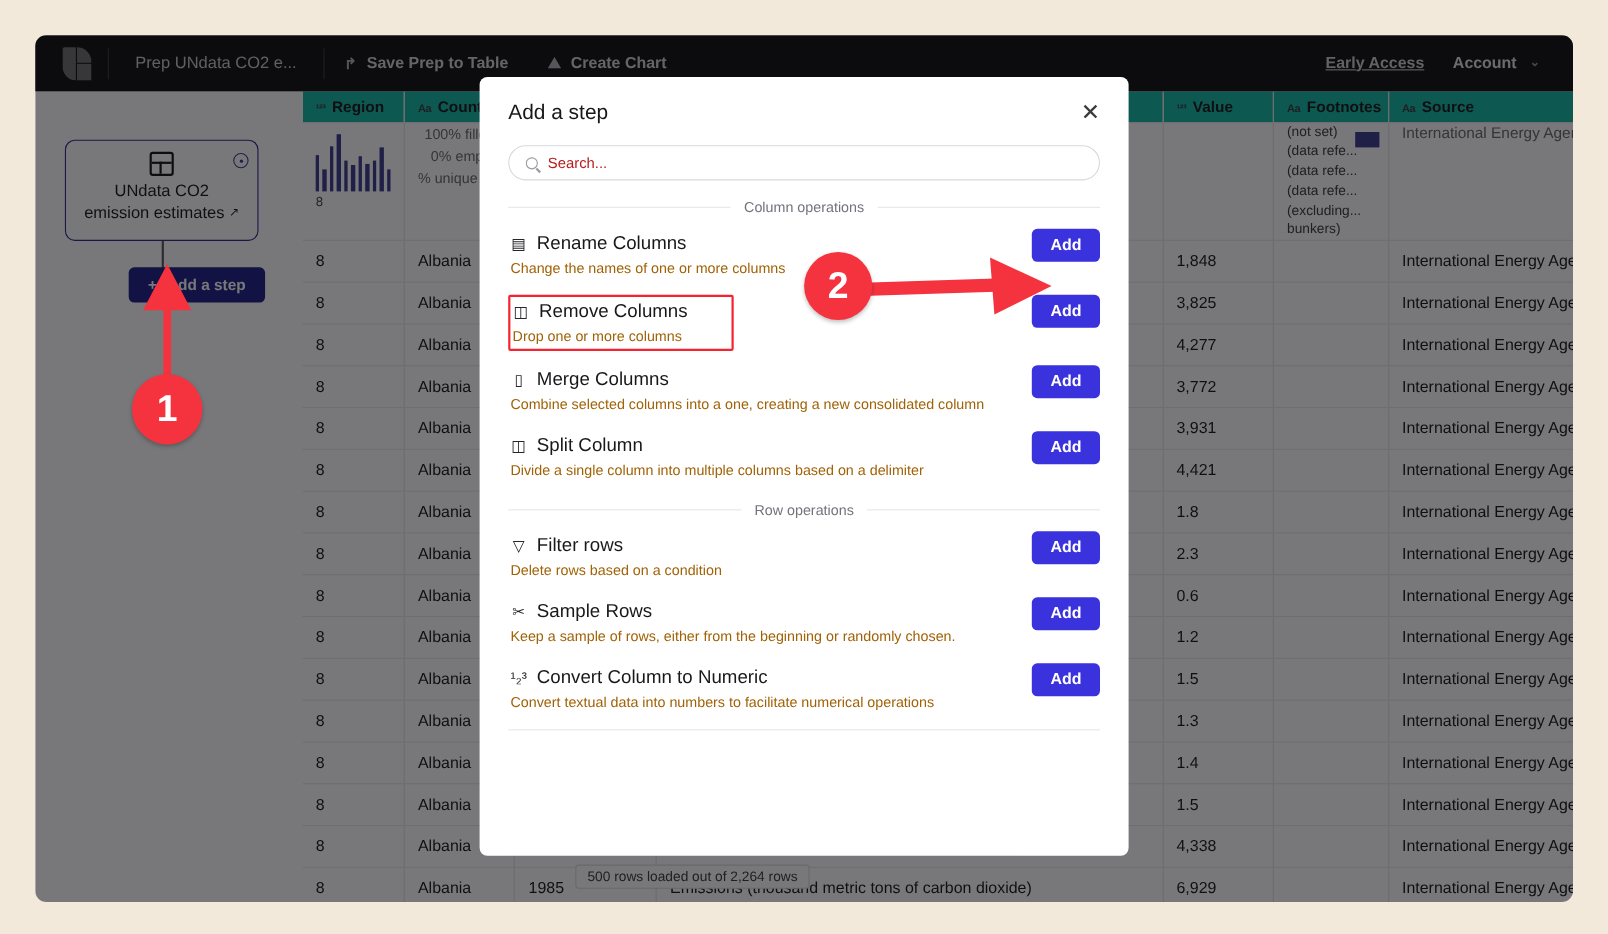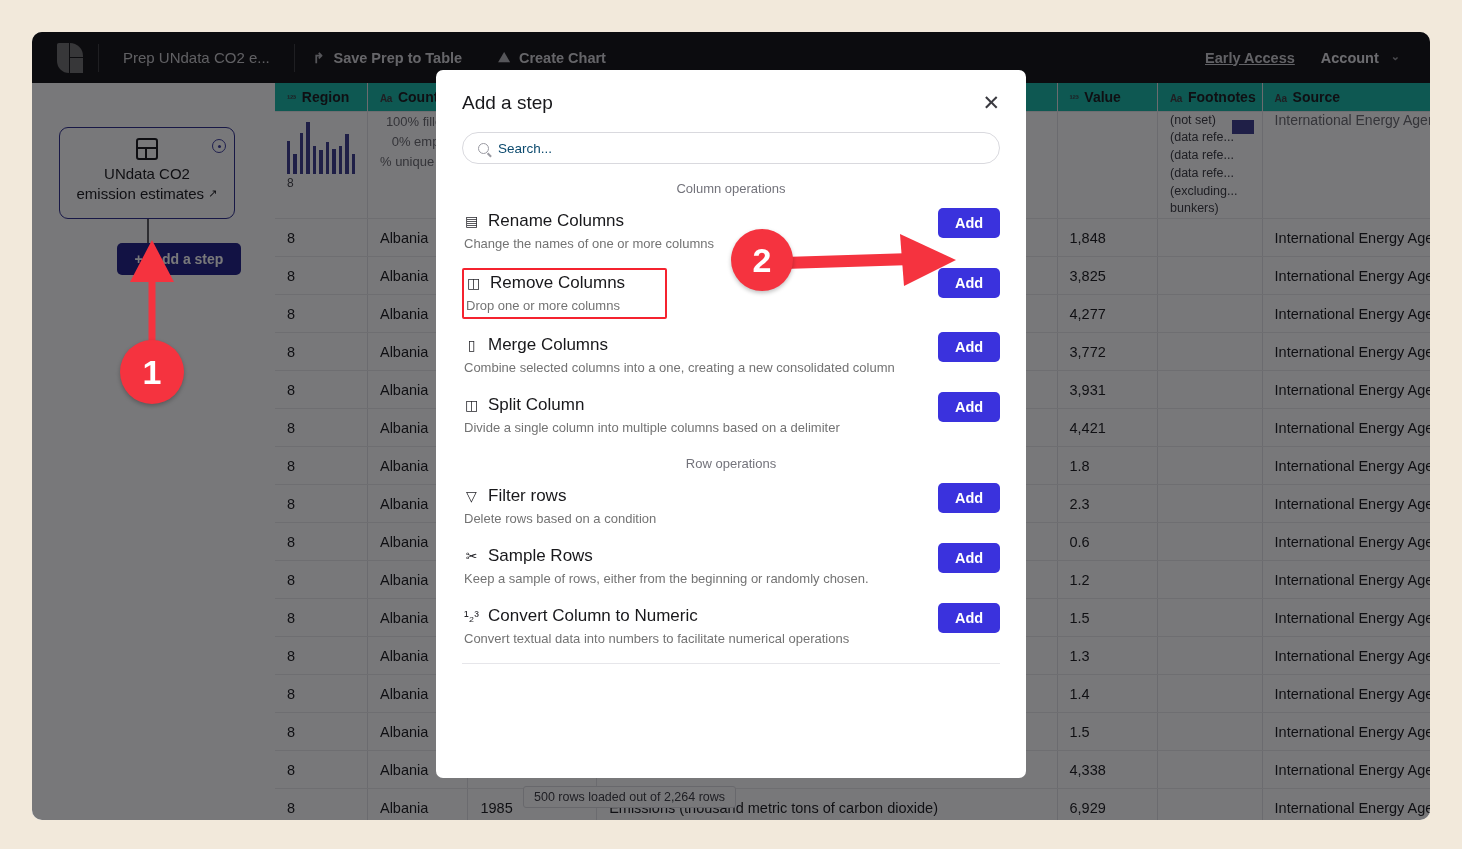--- a/index.html
+++ b/index.html
@@ -111,31 +111,31 @@
   }
   .modal-head { display: flex; align-items: flex-start; justify-content: space-between; }
   .modal-title { font-size: 19px; color: #18181b; }
   .modal-close { font-size: 21px; color: #3a3a40; line-height: 1; cursor: pointer; }
   .search-box {
     margin-top: 18px; height: 32px; border: 1px solid #d9d9de; border-radius: 17px;
     display: flex; align-items: center; gap: 9px; padding: 0 15px;
   }
   .mag { width: 11px; height: 11px; border: 1.6px solid #9a9aa2; border-radius: 50%; position: relative; flex: none; }
   .mag:after { content: ""; position: absolute; right: -4px; bottom: -3px; width: 5px; height: 1.6px; background: #9a9aa2; transform: rotate(45deg); }
-  .search-ph { font-size: 13.5px; color: #0c4a6e; }
-
-  .sec-div { display: flex; align-items: center; margin: 17px 0 12px; flex-direction: column; }
+  .search-ph { font-size: 13.5px; color: #b91c1c; }
+
+  .sec-div { display: flex; align-items: center; gap: 12px; margin: 17px 0 12px; }
   .sec-div .ln { flex: 1; height: 1px; background: #e6e6ea; }
   .sec-div .tx { font-size: 13px; color: #73737b; }
 
   .op-row { display: flex; align-items: flex-start; justify-content: space-between; position: relative; margin-bottom: 13px; }
   .op-left { flex: 1; padding: 3px 4px 4px 2px; }
   .op-title { font-size: 17px; color: #18181b; display: flex; align-items: center; gap: 9px; }
   .op-ico { font-size: 14px; color: #25252a; width: 15px; display: inline-block; text-align: center; }
-  .op-desc { font-size: 13px; color: #737373; margin-top: 5px; margin-left: 0; }
+  .op-desc { font-size: 13px; color: #a16207; margin-top: 5px; margin-left: 0; }
   .add-btn {
     flex: none; width: 62px; height: 30px; background: #3a32dd; color: #fff;
     border-radius: 5px; font-size: 14.5px; font-weight: bold;
     display: flex; align-items: center; justify-content: center; margin-left: 14px;
   }
   .op-row.highlight .op-left { border: 2px solid #f5232f; border-radius: 2px; max-width: 205px; }
 
   .ai-divider { height: 1px; background: #e6e6ea; margin: 9px 0 16px; }
   .ai-text { font-size: 14.5px; color: #25252a; line-height: 1.55; }
 

